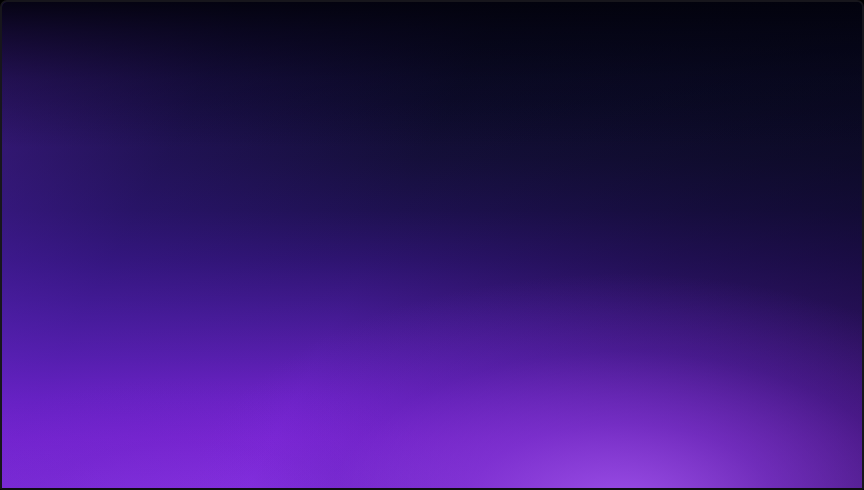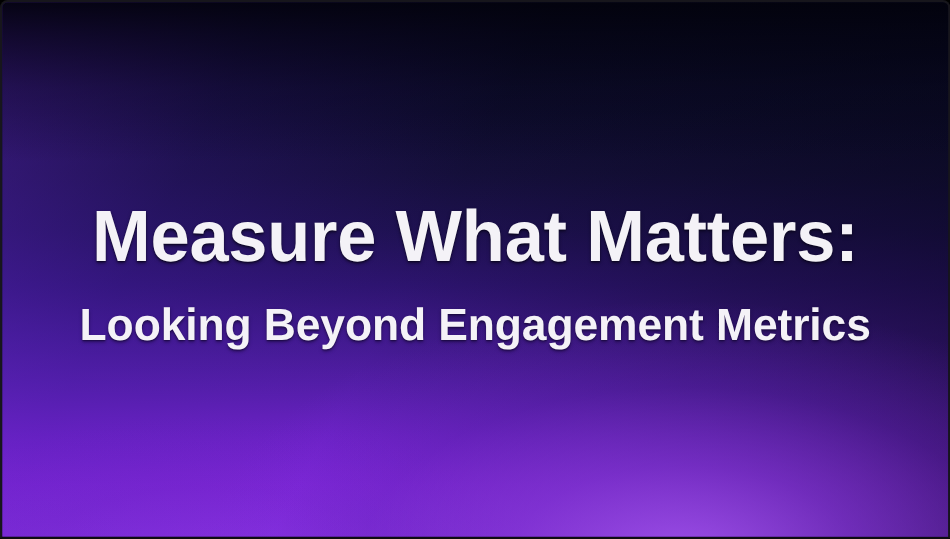--- a/index.html
+++ b/index.html
@@ -159,18 +159,14 @@
 
 <div id="slide">
 
   <div class="bg-layer bg-base"></div>
   <div class="bg-layer bg-diagonal"></div>
   <div class="bg-layer bg-glow2"></div>
   <div class="bg-layer bg-glow"></div>
   <div class="bg-layer bg-topshade"></div>
   <div class="bg-layer bg-vignette"></div>
 
-  <div id="text-block">
-    <h1 id="title">Measure What Matters:</h1>
-    <h2 id="subtitle">Looking Beyond Engagement Metrics</h2>
-  </div>
 
 </div>
 
 </body></html>

